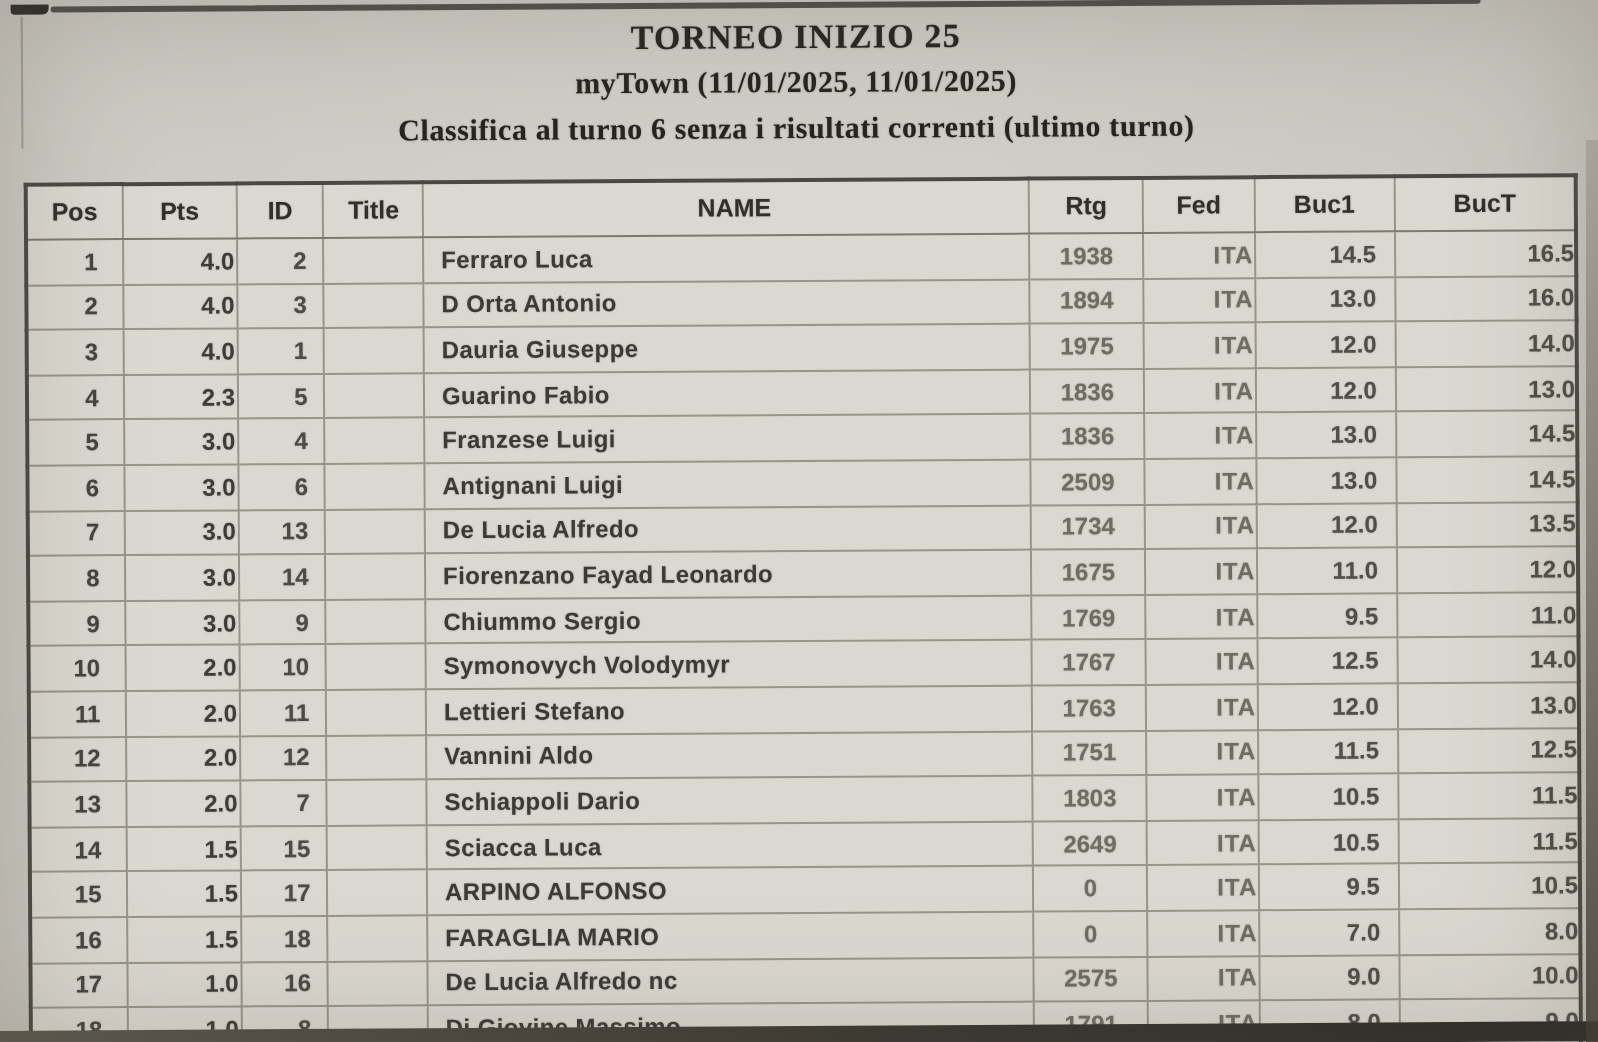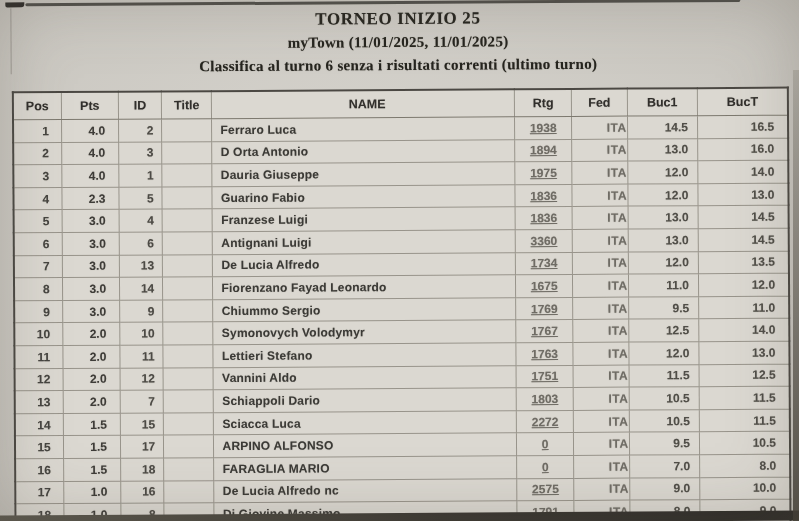--- a/index.html
+++ b/index.html
@@ -117,28 +117,28 @@
     border-bottom-color: #7d796f;
   }
   .standings tbody td {
     height: 21.6px;
     font-size: 12px;
     font-weight: 600;
   }
   
   th.col-name { text-align: left; padding-left: 8px; }
   td.col-pos  { text-align: right; padding-right: 12px; color: #454440; font-weight: 700; }
-  td.col-pts  { text-align: right; padding-right: 13px; color: #3e3c38; font-weight: 700; }
+  td.col-pts  { text-align: right; padding-right: 1px; color: #3e3c38; font-weight: 700; }
   td.col-id   { text-align: right; padding-right: 8px;  color: #4c4a45; font-weight: 700; }
   td.col-title{ }
   td.col-name { text-align: left; padding-left: 8px; color: #3b3a36; font-weight: 700; letter-spacing: 0.2px; }
-  td.col-rtg  { text-align: center; color: #6f6c65; text-decoration: underline; }
+  td.col-rtg  { text-align: center; color: #6f6c65; }
   td.col-fed  { text-align: right; color: #6f6c65; letter-spacing: 0.5px; }
   td.col-buc1 { text-align: right; padding-right: 9px;  color: #504e48; }
-  td.col-buct { text-align: right; padding-right: 13px; color: #504e48; }
+  td.col-buct { text-align: right; color: #504e48; }
 </style>
 </head>
 <body>
 
 <div class="photo">
   <div class="content">
 
     <div class="edge-top-blob"></div>
     <div class="edge-top-line"></div>
     <div class="edge-left-faint"></div>
@@ -229,21 +229,21 @@
             <td class="col-fed">ITA</td>
             <td class="col-buc1">13.0</td>
             <td class="col-buct">14.5</td>
           </tr>
           <tr>
             <td class="col-pos">6</td>
             <td class="col-pts">3.0</td>
             <td class="col-id">6</td>
             <td class="col-title"></td>
             <td class="col-name">Antignani Luigi</td>
-            <td class="col-rtg">3360</td>
+            <td class="col-rtg">2509</td>
             <td class="col-fed">ITA</td>
             <td class="col-buc1">13.0</td>
             <td class="col-buct">14.5</td>
           </tr>
           <tr>
             <td class="col-pos">7</td>
             <td class="col-pts">3.0</td>
             <td class="col-id">13</td>
             <td class="col-title"></td>
             <td class="col-name">De Lucia Alfredo</td>
@@ -317,21 +317,21 @@
             <td class="col-fed">ITA</td>
             <td class="col-buc1">10.5</td>
             <td class="col-buct">11.5</td>
           </tr>
           <tr>
             <td class="col-pos">14</td>
             <td class="col-pts">1.5</td>
             <td class="col-id">15</td>
             <td class="col-title"></td>
             <td class="col-name">Sciacca Luca</td>
-            <td class="col-rtg">2272</td>
+            <td class="col-rtg">2649</td>
             <td class="col-fed">ITA</td>
             <td class="col-buc1">10.5</td>
             <td class="col-buct">11.5</td>
           </tr>
           <tr>
             <td class="col-pos">15</td>
             <td class="col-pts">1.5</td>
             <td class="col-id">17</td>
             <td class="col-title"></td>
             <td class="col-name">ARPINO ALFONSO</td>

